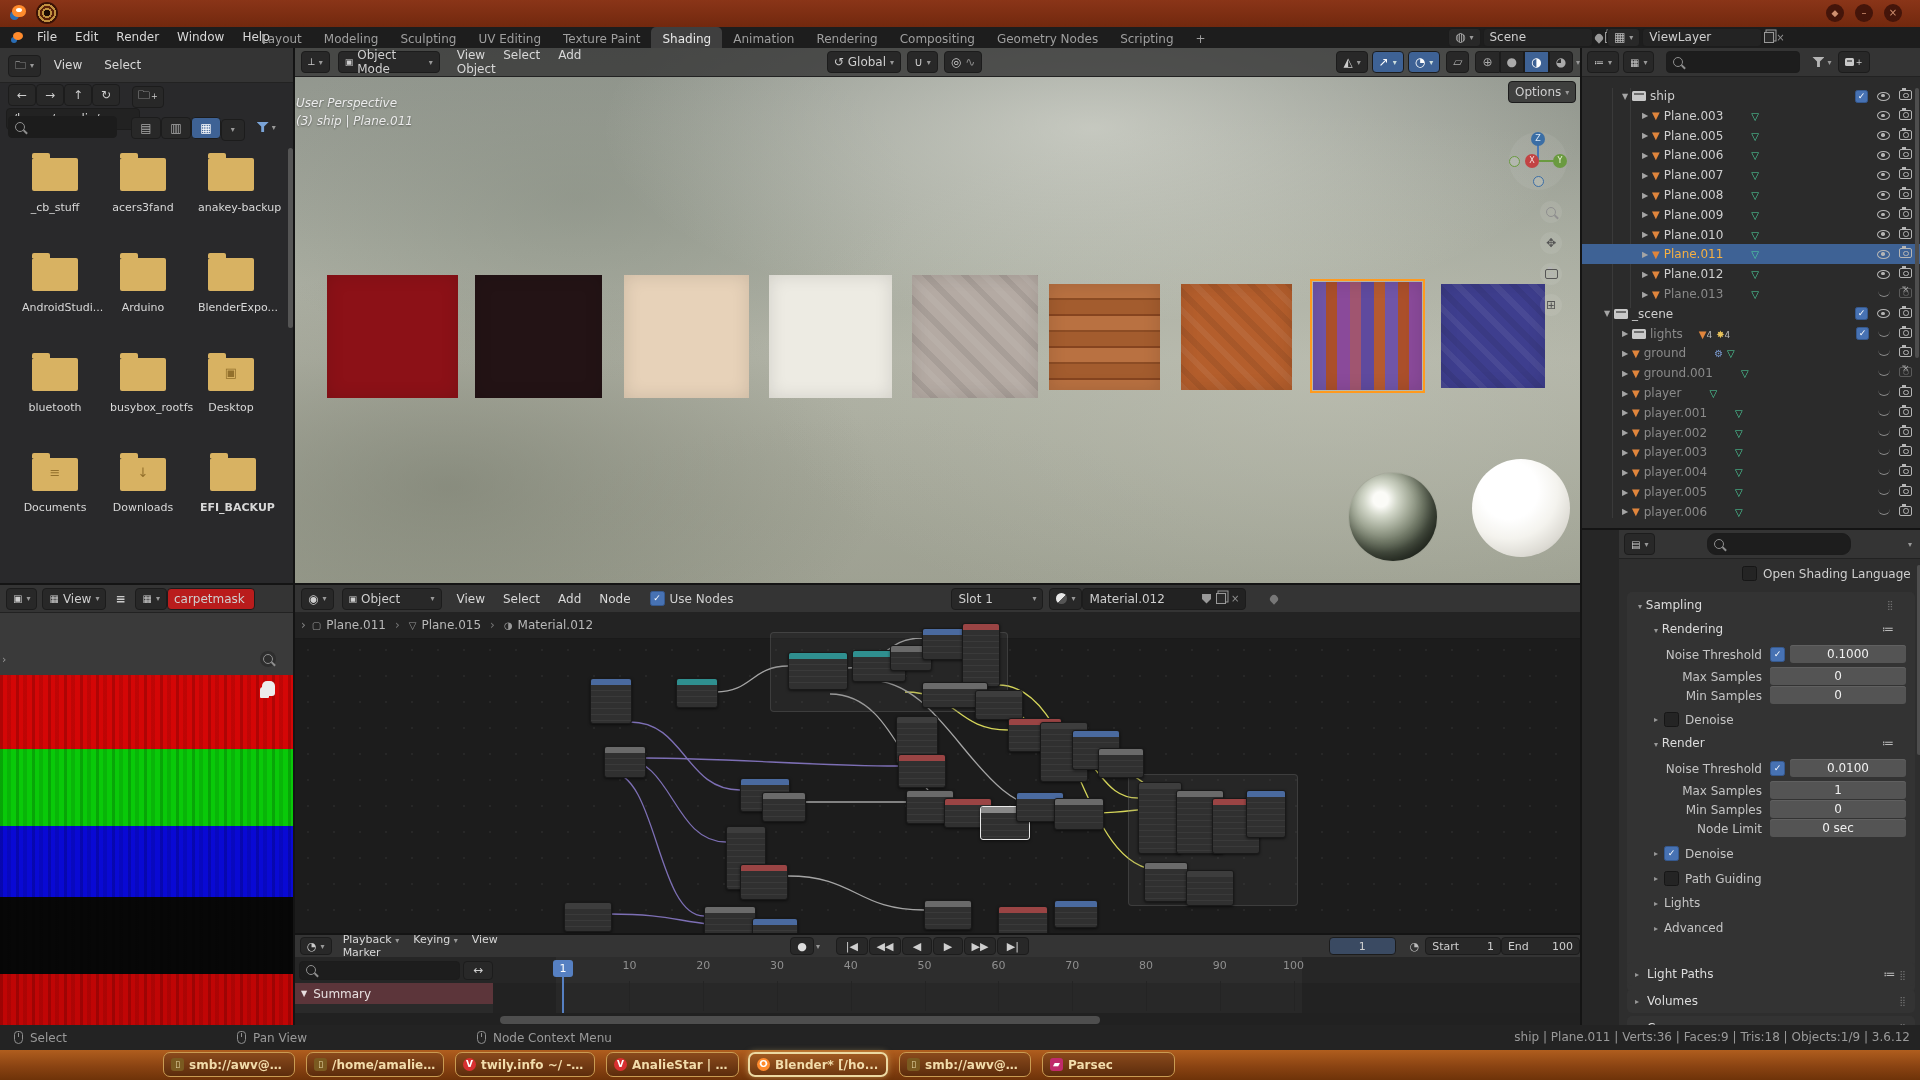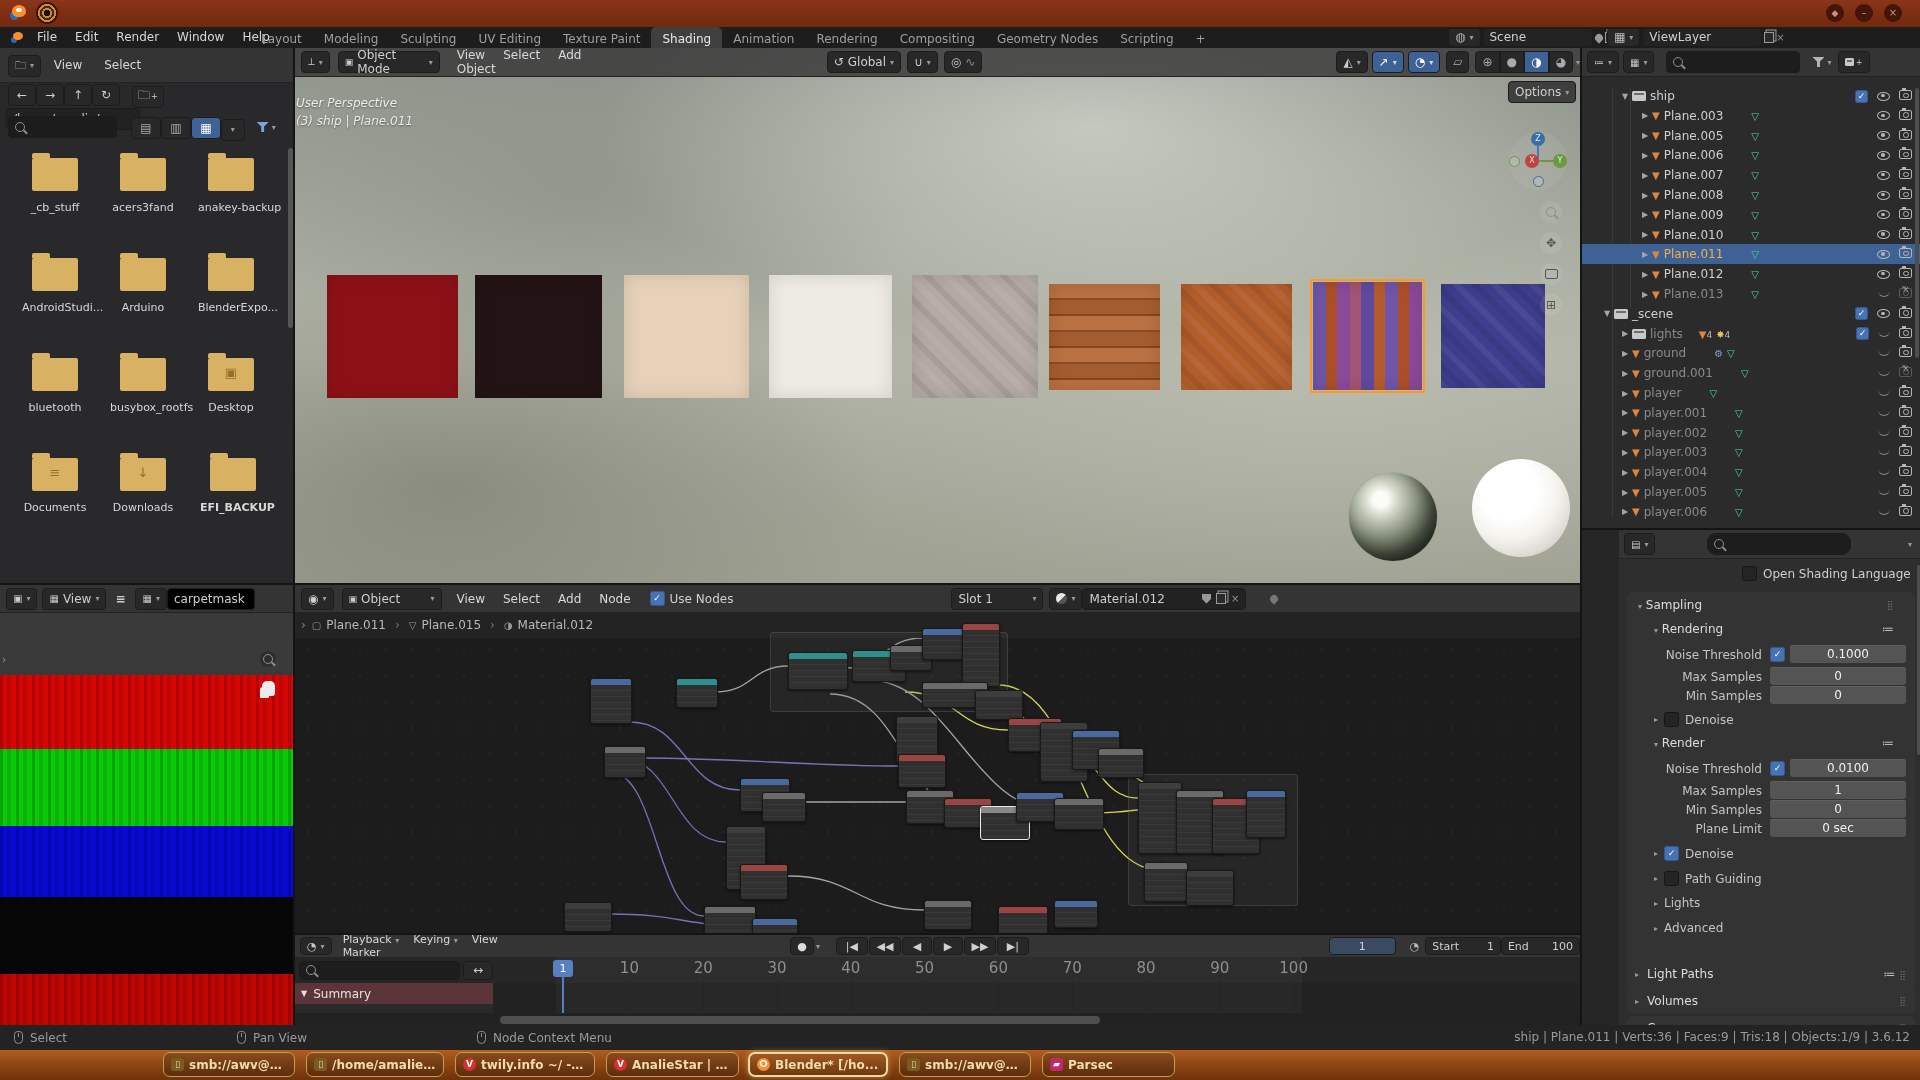--- a/index.html
+++ b/index.html
@@ -49,21 +49,21 @@
   .proplabel{position:absolute;width:150px;text-align:right;color:#c4c4c4;}
   .propfield{position:absolute;background:#545454;border-radius:3px;color:#f0f0f0;text-align:center;height:18px;line-height:18px;box-shadow:inset 0 1px 0 #606060;}
   .panelhead{color:#dcdcdc;}
   .dots6{color:#6f6f6f;font-size:9px;letter-spacing:1px;}
   
   .tbtn{position:absolute;top:1052px;height:25px;border-radius:7px;background:linear-gradient(#8a4a1c,#5c2c0c);border:1px solid #c99b52;display:flex;align-items:center;gap:5px;padding:0 7px;box-sizing:border-box;color:#f2dcab;font-weight:bold;font-size:12px;overflow:hidden;white-space:nowrap;}
   .tbtn.active{border:2px solid #ecd9a2;background:linear-gradient(#a05a22,#6e3810);box-shadow:0 0 6px #e8c87a88;}
   .node{position:absolute;background:#303030;border:1px solid #191919;border-radius:3px;box-shadow:0 1px 3px #0008;}
   .node .nh{height:6px;border-radius:2px 2px 0 0;}
   .vgl{position:absolute;top:981px;height:30px;width:1px;background:#242424;}
-  .rlab{position:absolute;top:959px;font-size:15px;color:#8f8f8f;transform:translateX(-50%);}
+  .rlab{position:absolute;top:959px;font-size:11px;color:#8f8f8f;transform:translateX(-50%);}
   .ticn{display:inline-block;width:16px;height:16px;border-radius:3px;flex:none;}
 </style>
 </head>
 <body>
 
 <div id="stage">
 
   <div class="panel" style="left:0;top:0;width:1920px;height:27px;background:linear-gradient(#8a3518,#72280e);">
     <div class="abs" style="left:8px;top:4px;width:19px;height:19px;">
       <span class="abs" style="left:2px;top:7px;width:9px;height:9px;border-radius:50%;background:#2a6db5;"></span>
@@ -203,21 +203,21 @@
       <span class="btnbox" style="margin-left:5px;">
           <span style="color:#ccc;font-size:10px;">▦</span>
           <span>View</span>
           <span class="caret">▾</span>
         </span>
       <span style="margin-left:9px;color:#ccc;font-weight:bold;">≡</span>
       <span class="btnbox" style="margin-left:10px;">
           <span style="color:#ccc;font-size:10px;">▦</span>
           <span class="caret">▾</span>
         </span>
-      <span class="btnbox" style="width:74px;background:#000000;justify-content:flex-start;">carpetmask</span>
+      <span class="btnbox" style="width:74px;background:#b91c1c;justify-content:flex-start;">carpetmask</span>
     </div>
     <div class="abs" style="left:2px;top:68px;color:#999;font-size:11px;">›</div>
     <div class="abs" style="left:260px;top:66px;width:16px;height:16px;border-radius:50%;background:#2e2e2e;display:flex;align-items:center;justify-content:center;">
         <span class="mag"></span>
       </div>
 
     <div id="carpet-image" class="abs" style="left: 0px; top: 90px; width: 293px; height: 352px; background: linear-gradient(rgb(212, 6, 6) 0%, rgb(212, 6, 6) 21%, rgb(9, 201, 9) 21%, rgb(9, 201, 9) 43%, rgb(9, 9, 212) 43%, rgb(9, 9, 212) 63%, rgb(7, 7, 7) 63%, rgb(7, 7, 7) 85%, rgb(192, 5, 5) 85%, rgb(192, 5, 5) 100%);">
         <div class="abs" style="left: 0px; top: 0px; width: 100%; height: 100%; background: repeating-linear-gradient(90deg, rgba(0, 0, 0, 0.18) 0px, rgba(0, 0, 0, 0.18) 3px, transparent 3px, transparent 7px, rgba(0, 0, 0, 0.1) 7px, rgba(0, 0, 0, 0.1) 11px, transparent 11px, transparent 16px);"></div>
       </div>
     <div class="abs" style="left:262px;top:96px;width:13px;height:15px;background:#ececec;border-radius:5px 5px 3px 3px;box-shadow:-4px 4px 0 -2px #ececec;"></div>
@@ -902,21 +902,21 @@
     <div class="abs panelhead" style="left:72px;top:206px;"><span class="caret">▾</span> <span>Render</span></div>
     <div class="abs" style="left:300px;top:206px;color:#bbb;">≔</div>
 
     <div class="proplabel" style="left:30px;top:232px;">Noise Threshold</div>
     <span class="chk on abs" style="left:188px;top:231px;">✓</span>
     <div class="propfield" style="left:208px;top:229px;width:116px;">0.0100</div>
     <div class="proplabel" style="left:30px;top:254px;">Max Samples</div>
     <div class="propfield" style="left:188px;top:251px;width:136px;">1</div>
     <div class="proplabel" style="left:30px;top:273px;">Min Samples</div>
     <div class="propfield" style="left:188px;top:270px;width:136px;">0</div>
-    <div class="proplabel" style="left:30px;top:292px;">Plane Limit</div>
+    <div class="proplabel" style="left:30px;top:292px;">Node Limit</div>
     <div class="propfield" style="left:188px;top:289px;width:136px;">0 sec</div>
 
     <div class="abs" style="left:72px;top:316px;display:flex;align-items:center;gap:6px;color:#c4c4c4;">
         <span class="caret">▸</span>
         <span class="chk on">✓</span>
         <span>Denoise</span>
       </div>
     <div class="abs" style="left:72px;top:341px;display:flex;align-items:center;gap:6px;color:#c4c4c4;">
         <span class="caret">▸</span>
         <span class="chk"></span>

